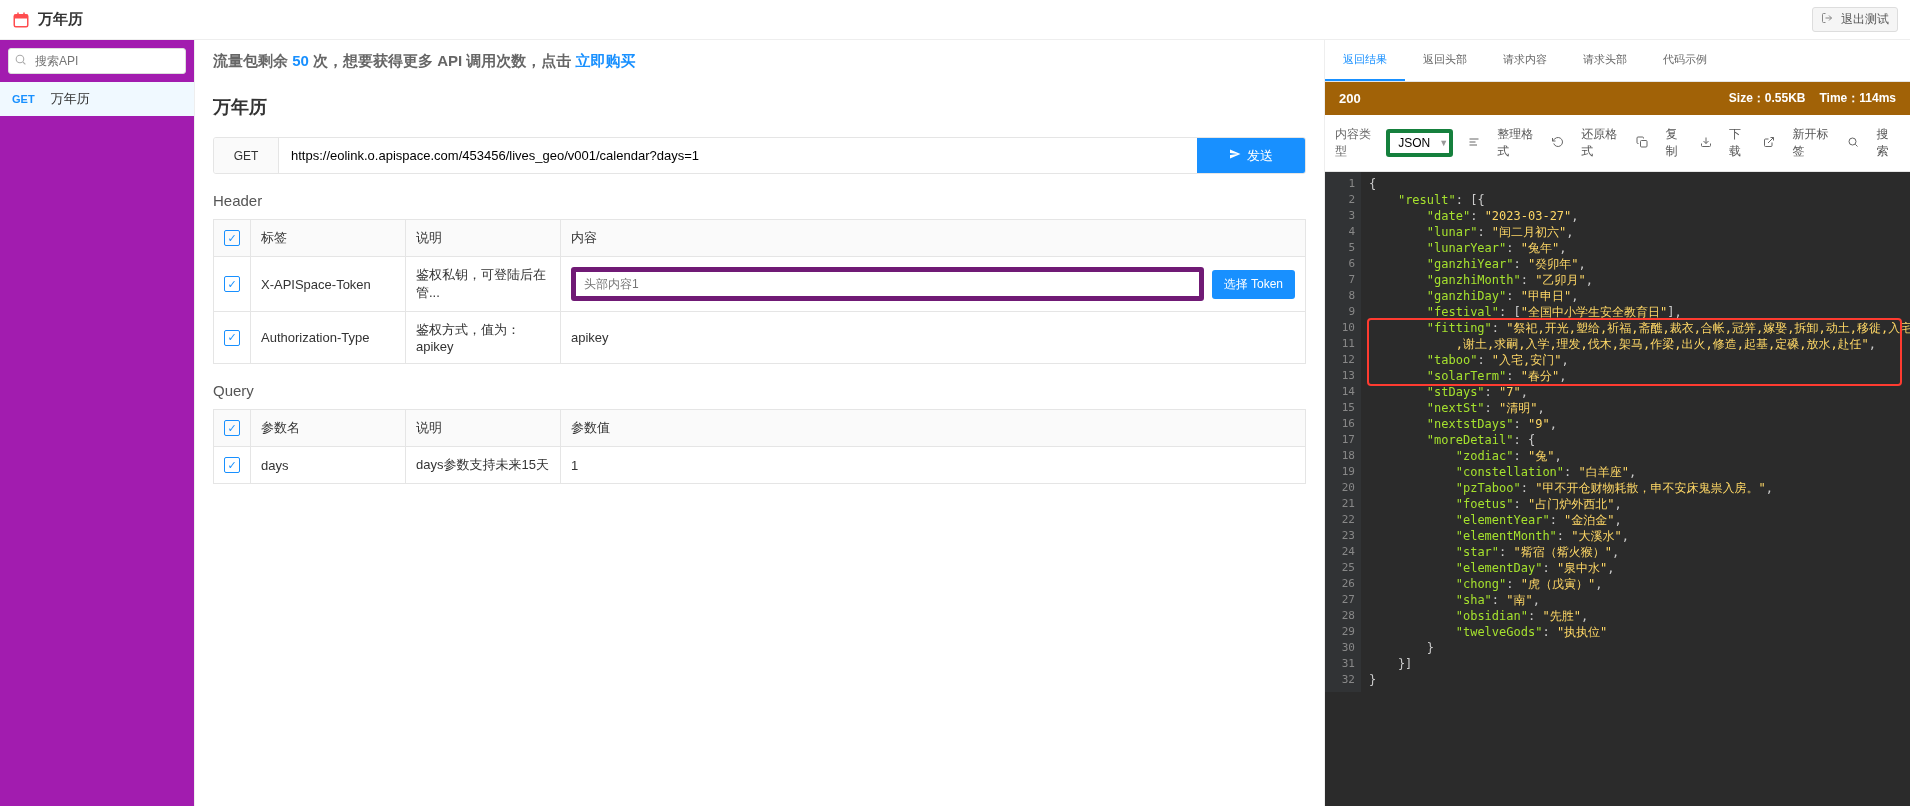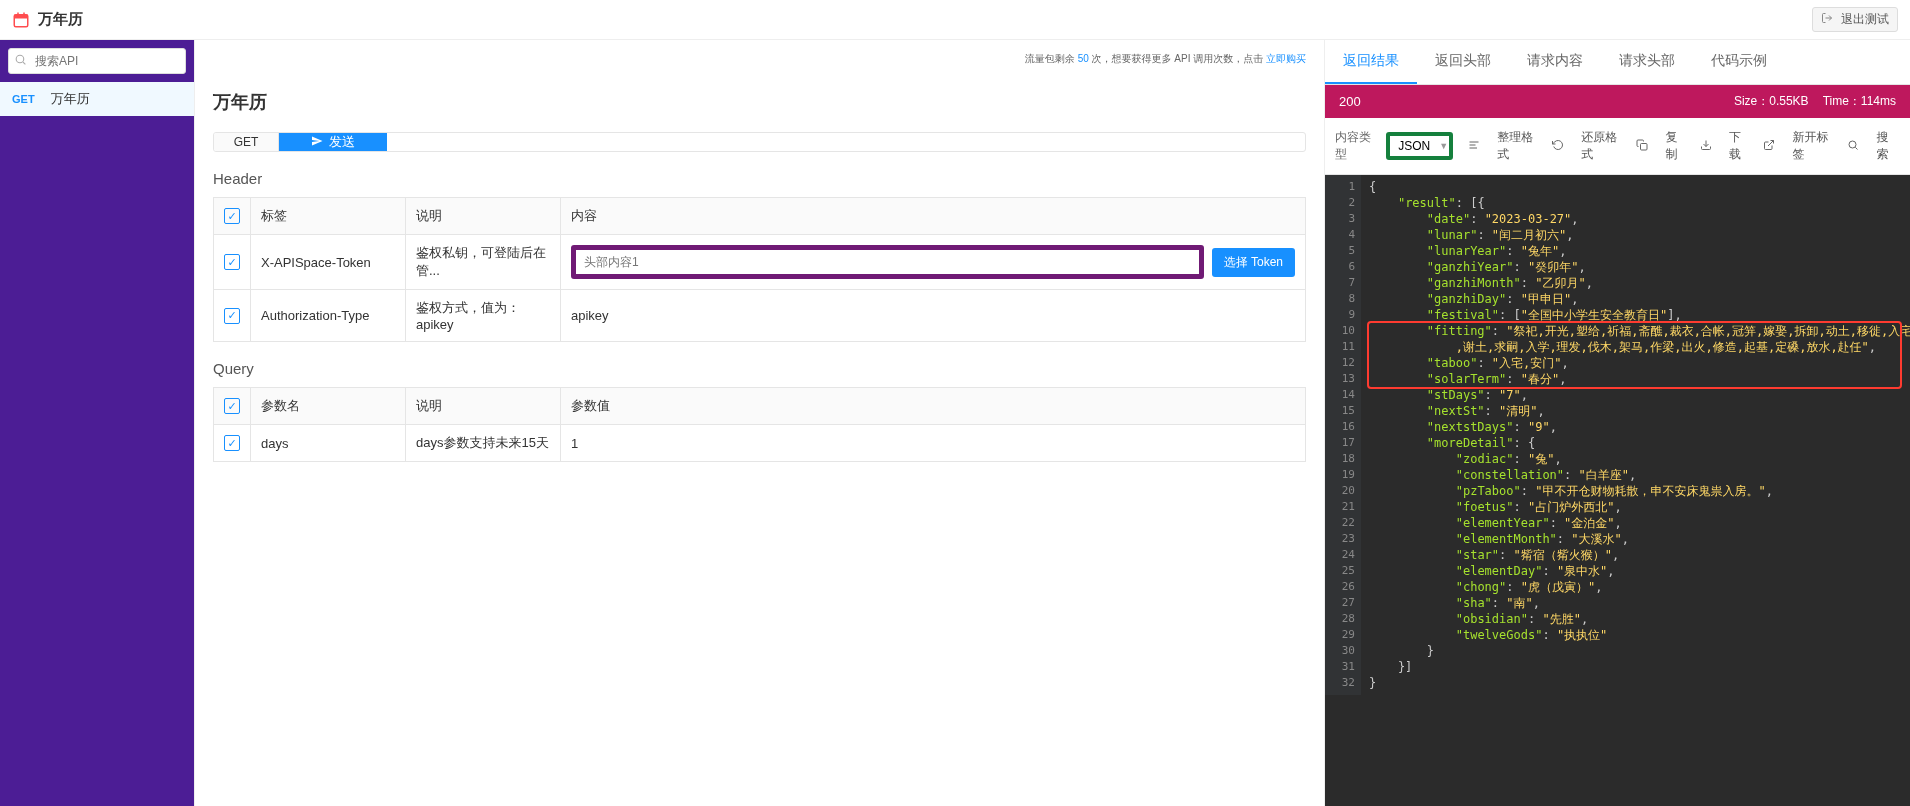--- a/index.html
+++ b/index.html
@@ -3,52 +3,52 @@
 <meta charset="utf-8">
 <style>
 * { box-sizing: border-box; margin: 0; padding: 0; }
 body { font-family: -apple-system, "Helvetica Neue", Arial, "PingFang SC", "Microsoft YaHei", sans-serif; font-size: 13px; color: #333; background: #fff; }
 .topbar { height: 40px; display: flex; align-items: center; justify-content: space-between; padding: 0 12px; border-bottom: 1px solid #eee; }
 .topbar-left { display: flex; align-items: center; gap: 8px; }
 .app-icon { width: 18px; height: 18px; display: inline-flex; align-items: center; justify-content: center; }
 .app-title { font-size: 15px; font-weight: 600; }
 .exit-btn { background: #f5f5f5; border: 1px solid #ddd; border-radius: 3px; padding: 3px 8px; font-size: 12px; color: #555; cursor: pointer; display: flex; align-items: center; gap: 8px; }
 .page { display: flex; height: calc(100vh - 40px); }
-.sidebar { width: 195px; border-right: 1px solid #eee; background: #4c1d95; }
+.sidebar { width: 195px; border-right: 1px solid #eee; background: #a21caf; }
 .search-box { margin: 8px; position: relative; }
 .search-box input { width: 100%; padding: 5px 8px 5px 26px; border: 1px solid #ddd; border-radius: 3px; font-size: 12px; }
 .search-box .icon-search { position: absolute; left: 6px; top: 5px; color: #aaa; }
 .api-item { display: flex; align-items: center; padding: 8px 12px; background: #f0f9ff; cursor: pointer; }
 .api-item .method { color: #1890ff; font-weight: 600; font-size: 11px; margin-right: 16px; }
 .api-item .name { color: #333; font-size: 13px; }
 .center { flex: 1; padding: 0 18px; overflow-y: auto; background: #fff; }
-.notice { text-align: right; padding: 12px 0; font-size: 10px; color: #666; }
+.notice { text-align: left; padding: 12px 0; font-size: 15px; color: #666; font-weight: bold; }
 .notice .num { color: #1890ff; }
 .notice a { color: #1890ff; text-decoration: none; }
 .section-title { font-size: 18px; font-weight: 600; margin: 12px 0 18px; color: #333; }
 .sub-title { font-size: 15px; margin: 18px 0 10px; color: #555; }
 .url-row { display: flex; border: 1px solid #e5e5e5; border-radius: 3px; overflow: hidden; }
 .url-method { width: 65px; display: flex; align-items: center; justify-content: center; background: #fafafa; border-right: 1px solid #e5e5e5; font-size: 12px; color: #333; }
 .url-input { flex: 1; border: none; padding: 10px 12px; font-size: 13px; outline: none; }
 .send-btn { width: 108px; background: #1890ff; color: #fff; border: none; font-size: 13px; cursor: pointer; display: flex; align-items: center; justify-content: center; gap: 6px; }
 table.param { width: 100%; border-collapse: collapse; border: 1px solid #e5e5e5; }
 table.param th, table.param td { border: 1px solid #e5e5e5; padding: 9px 10px; text-align: left; font-size: 13px; }
 table.param th { background: #fafafa; font-weight: 500; color: #333; }
 .col-check { width: 36px; text-align: center; }
 .col-label { width: 155px; }
 .col-desc { width: 155px; }
 .checkmark { display: inline-flex; width: 16px; height: 16px; border: 1px solid #1890ff; border-radius: 2px; align-items: center; justify-content: center; color: #1890ff; font-size: 11px; }
 .content-cell { display: flex; align-items: center; gap: 8px; }
 .cell-input { flex: 1; border: 5px solid #701a75; border-radius: 3px; padding: 5px 8px; font-size: 12px; outline: none; }
 .token-btn { background: #1890ff; color: #fff; border: none; border-radius: 3px; padding: 6px 12px; font-size: 12px; cursor: pointer; white-space: nowrap; }
 .right { width: 586px; border-left: 1px solid #eee; display: flex; flex-direction: column; background: #fff; }
 .tabs { display: flex; border-bottom: 1px solid #e5e5e5; }
-.tab { padding: 12px 18px; font-size: 14px; color: #666; cursor: pointer; }
+.tab { padding: 12px 18px; font-size: 11px; color: #666; cursor: pointer; }
 .tab.active { color: #1890ff; border-bottom: 2px solid #1890ff; }
-.status-bar { background: #be185d; color: #fff; display: flex; align-items: center; justify-content: space-between; padding: 8px 14px; font-size: 13px; }
+.status-bar { background: #a16207; color: #fff; display: flex; align-items: center; justify-content: space-between; padding: 8px 14px; font-size: 13px; font-weight: bold; }
 .status-right { display: flex; gap: 14px; font-size: 12px; }
 .toolbar { display: flex; align-items: center; padding: 8px 10px; border-bottom: 1px solid #e5e5e5; gap: 4px; font-size: 12px; color: #666; }
 .toolbar .label { margin-right: 6px; }
 .toolbar select { border: 4px solid #15803d; border-radius: 3px; padding: 3px 18px 3px 8px; font-size: 12px; appearance: none; background: #fff; }
 .select-wrap { position: relative; display: inline-flex; align-items: center; }
 .select-wrap .caret { position: absolute; right: 5px; font-size: 9px; color: #999; pointer-events: none; }
 .tool-btn { display: flex; align-items: center; gap: 17px; padding: 3px 7px; cursor: pointer; color: #555; }
 .spacer { flex: 1; }
 .editor { flex: 1; background: #2b2b2b; overflow: auto; font-family: Consolas, Monaco, monospace; font-size: 12px; position: relative; }
 .gutter { float: left; width: 36px; background: #313335; color: #888; text-align: right; padding: 4px 6px 4px 0; user-select: none; }
@@ -106,20 +106,21 @@
   </div>
 
   <div class="center">
     <div class="notice">
       <span>流量包剩余 </span><span class="num">50</span><span> 次，想要获得更多 API 调用次数，点击 </span><a href="#">立即购买</a>
     </div>
     <div class="section-title">万年历</div>
 
     <div class="url-row">
       <div class="url-method">GET</div>
+      <input class="url-input" value="https://eolink.o.apispace.com/453456/lives_geo/v001/calendar?days=1" style="">
       <button class="send-btn">
         <span class="icon">
           <svg width="12" height="12" viewBox="0 0 24 24" fill="#fff">
               <path d="M2 21l21-9L2 3v7l15 2-15 2v7z"></path>
             </svg>
         </span>
         <span>发送</span>
       </button>
     </div>
 

